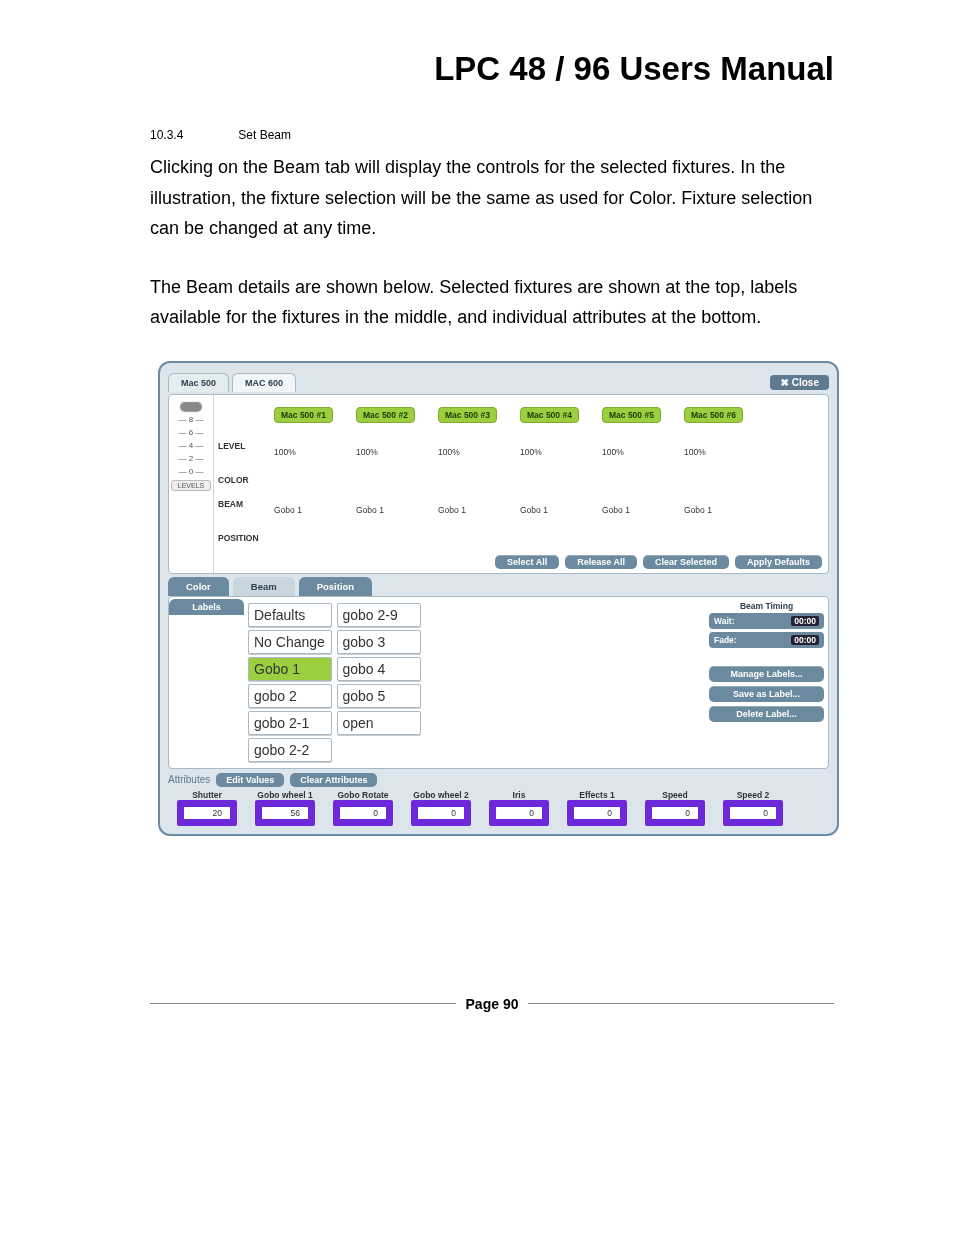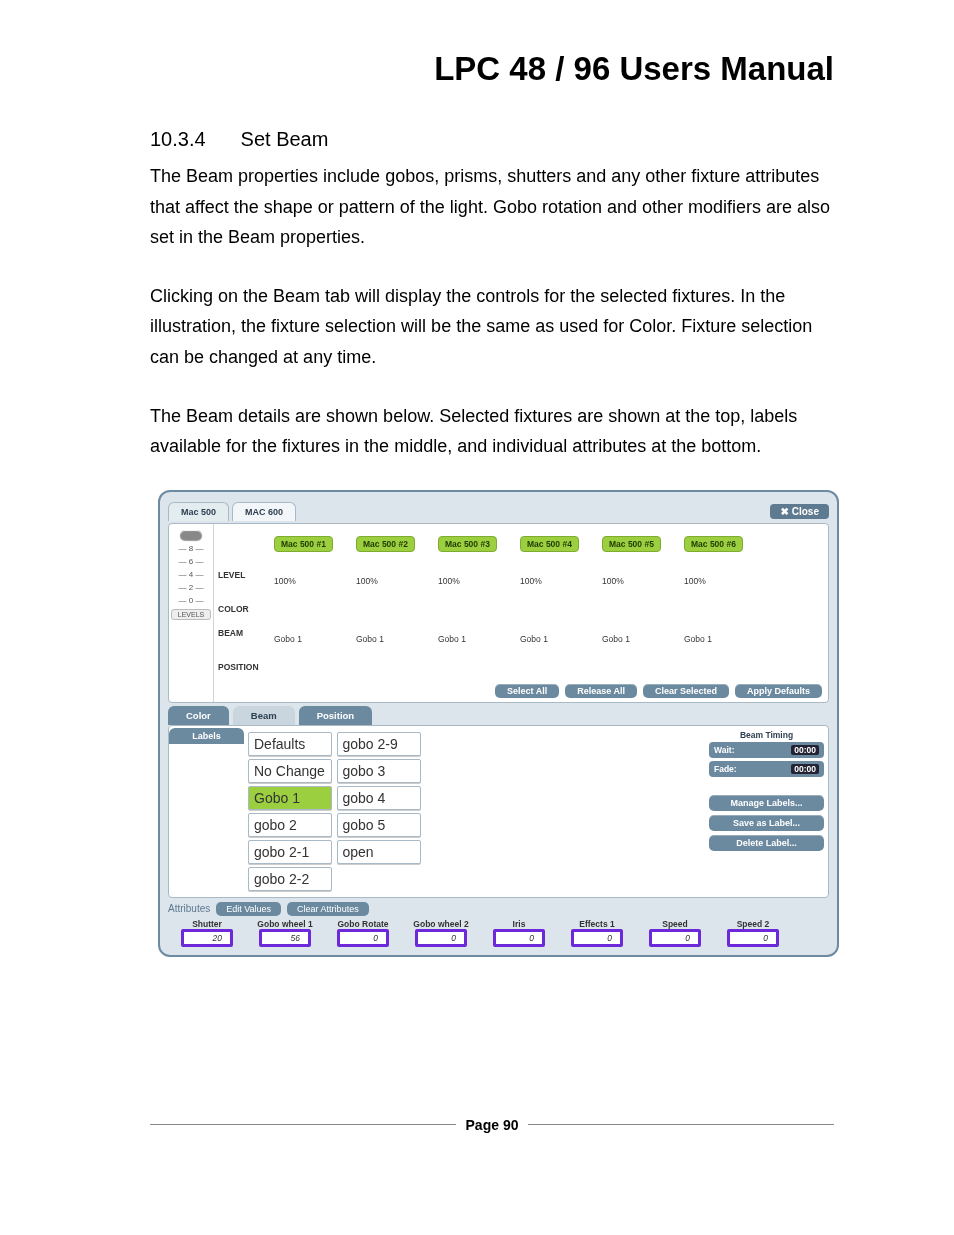--- a/index.html
+++ b/index.html
@@ -11,21 +11,21 @@
   }
   .page{
     padding:50px 120px 60px 150px;
   }
   .doc-title{
     font-size:33px;
     text-align:right;
     margin:0 0 40px 0;
   }
   .sec-head{
-    font-size:20px;
+    font-size:12px;
     margin:0 0 10px 0;
   }
   .sec-num{display:inline-block;width:85px;}
   p.body{
     font-size:18px;
     line-height:1.7;
     margin:0 0 28px 0;
     text-align:left;
   }
   .shot{
@@ -139,50 +139,48 @@
   }
   .timing .box{background:#6b8aa0;border-radius:4px;padding:3px 5px;margin-bottom:3px;display:flex;justify-content:space-between;}
   .timing .val{background:#223;padding:0 3px;border-radius:2px;}
   .timing-title{display:block;text-align:center;color:#2c3e50;margin-bottom:2px;}
   .label-btns{margin-top:18px;}
   .label-btns .bbtn{display:block;margin:4px 0;text-align:center;padding:3px 0;font-size:9px;}
 
   .attr-area{margin-top:4px;}
   .attr-top{display:flex;align-items:center;gap:6px;}
   .attr-title{font-size:10px;color:#5e7a90;font-weight:normal;}
-  .sbtn{background:#6b8aa0;color:#fff;font-weight:normal;border-radius:5px;padding:2px 10px;font-size:9px;}
+  .sbtn{background:#6b8aa0;color:#fff;font-weight:bold;border-radius:5px;padding:2px 10px;font-size:9px;}
   .attr-row{display:flex;gap:0;margin-top:3px;}
   .attr-col{width:78px;text-align:center;}
   .attr-col .lab{font-size:8.5px;font-weight:bold;}
   .attr-col .v{
-    display:inline-block;background:#fff;border:3px solid #6d28d9;
+    display:inline-block;background:#fff;border:7px solid #6d28d9;
     padding:1px 8px;font-size:8.5px;width:30px;text-align:right;
     border-radius:2px;
-    font-style:italic;
   }
 
   .foot{
     margin-top:160px;
     display:flex;align-items:center;justify-content:center;gap:10px;
     font-size:14px;font-weight:bold;
   }
   .foot .rule{flex:1;height:1px;background:#888;}
 </style>
 </head>
 <body>
 
 <div class="page">
   <h1 class="doc-title">LPC 48 / 96 Users Manual</h1>
 
   <div class="sec-head">
     <span class="sec-num">10.3.4</span>
     <span>Set Beam</span>
   </div>
 
-  <p class="body">The Beam properties include gobos, prisms, shutters and any other fixture attributes that affect the shape or pattern of the light. Gobo rotation and other modifiers are also set in the Beam properties.</p>
   <p class="body">Clicking on the Beam tab will display the controls for the selected fixtures.  In the illustration, the fixture selection will be the same as used for Color.  Fixture selection can be changed at any time.</p>
   <p class="body">The  Beam details are shown below.  Selected fixtures are shown at the top, labels available for the fixtures in the middle, and individual attributes at the bottom.</p>
 
   <div class="shot">
 
     <div class="top-tabs">
       <div class="dtab active">Mac 500</div>
       <div class="dtab">MAC 600</div>
       <div class="close-btn">
         <span>✖</span>

